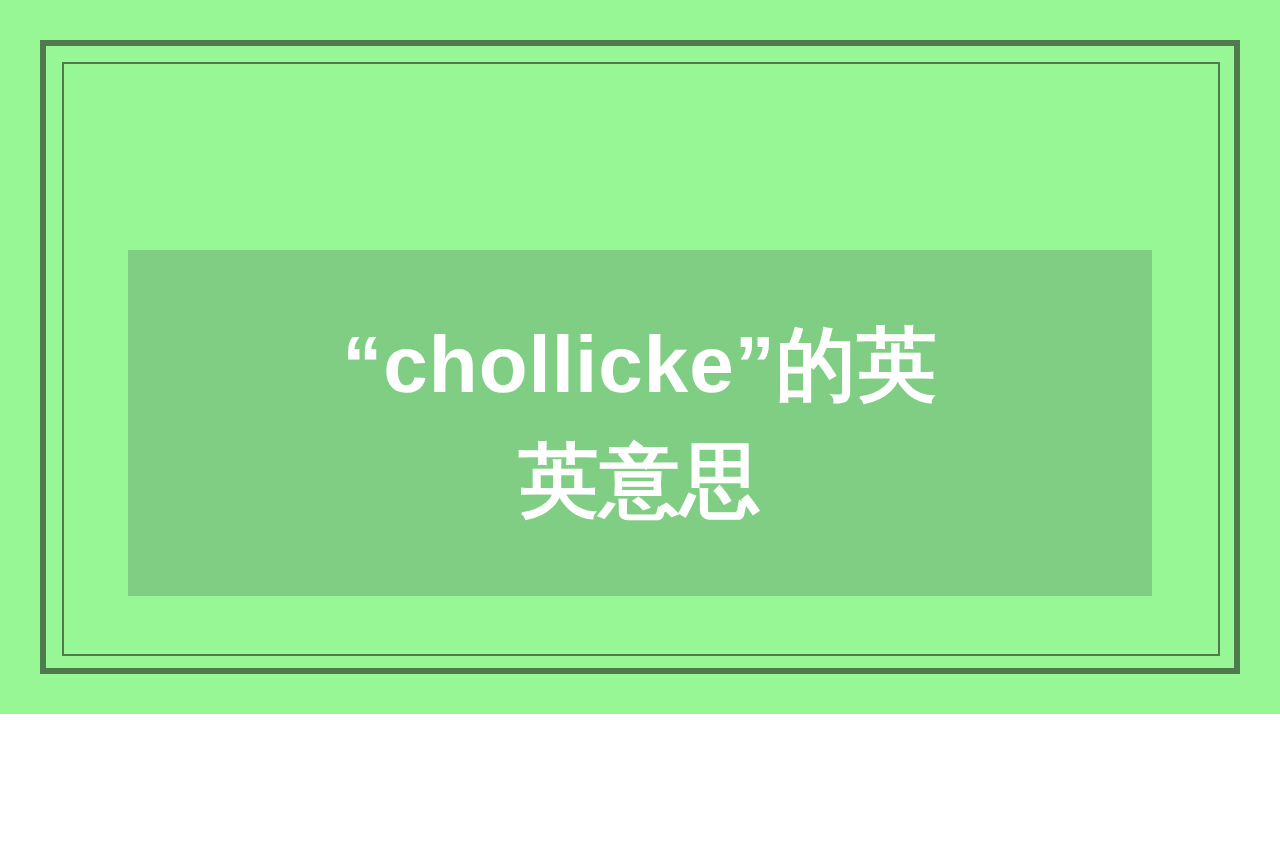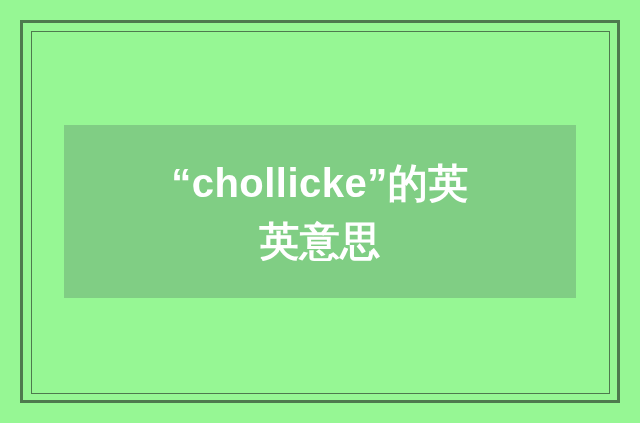--- a/index.html
+++ b/index.html
@@ -11,21 +11,21 @@
     width: 640px;
     height: 425px;
     overflow: hidden;
     font-family: "Liberation Sans", "DejaVu Sans", sans-serif;
   }
 
   
   #canvas {
     position: relative;
     width: 640px;
-    height: 423px;
+    height: 357px;
     background: #96f794;
     box-sizing: border-box;
   }
 
   
   .frame-outer {
     position: absolute;
     left: 20px;
     top: 20px;
     right: 20px;

